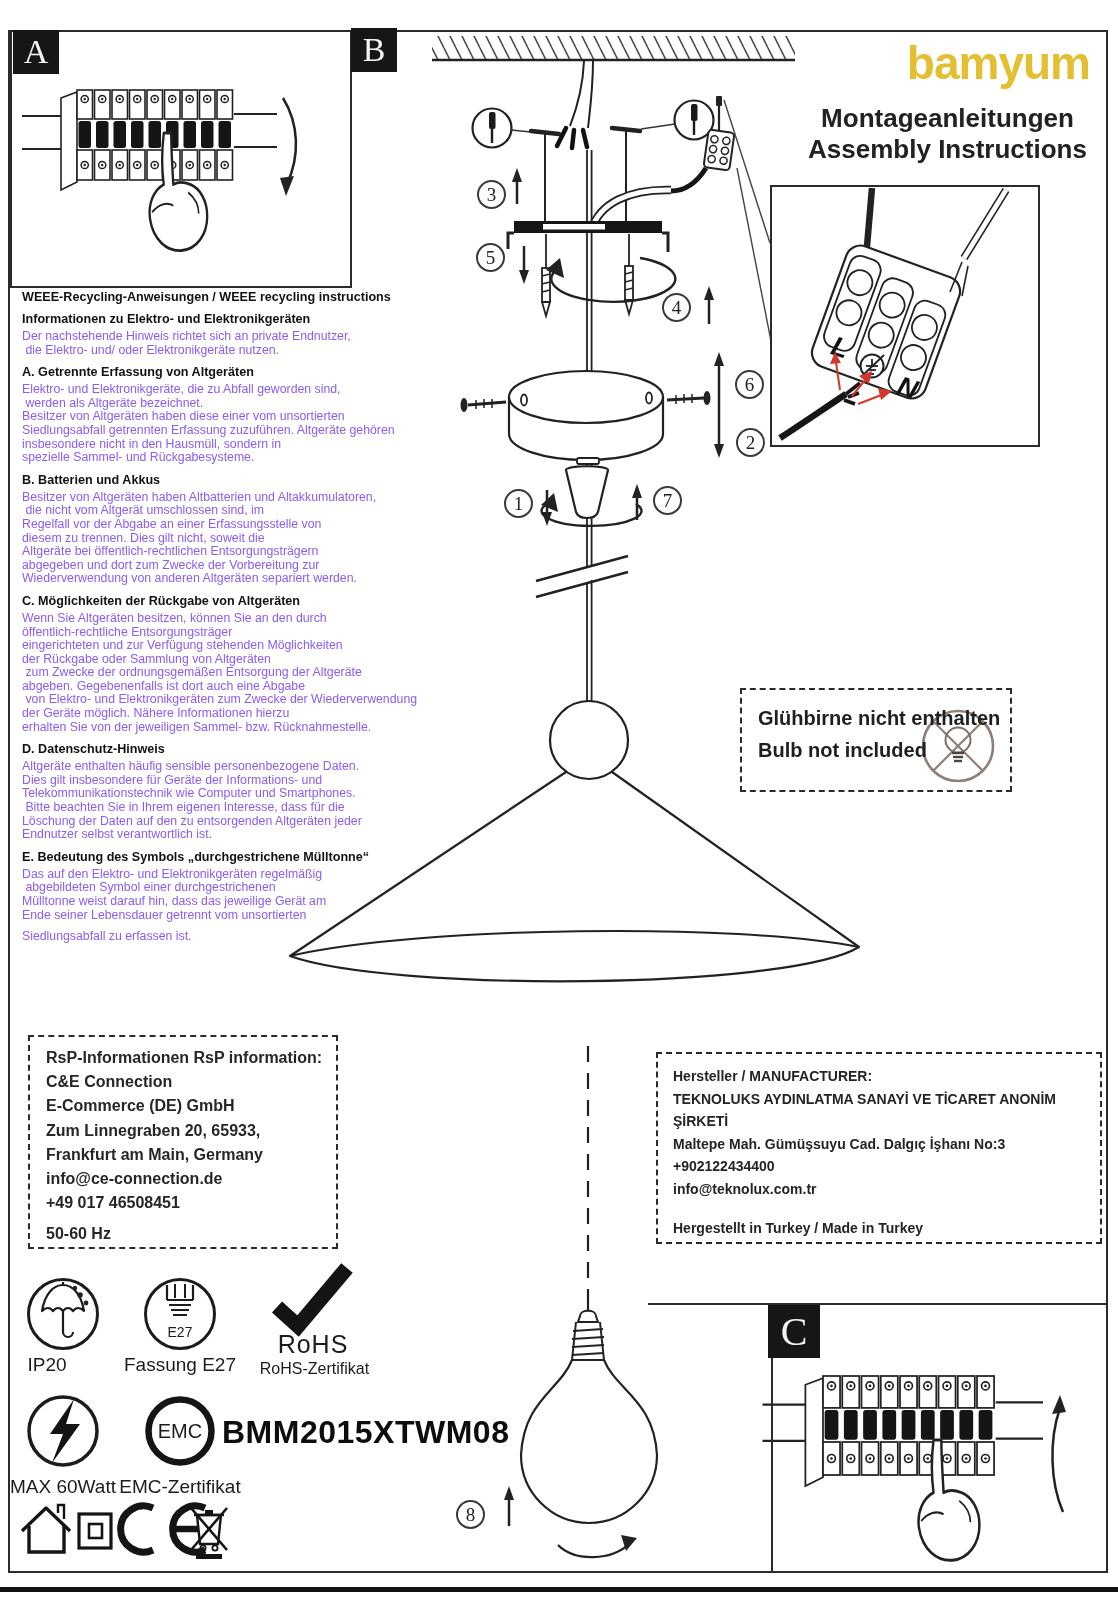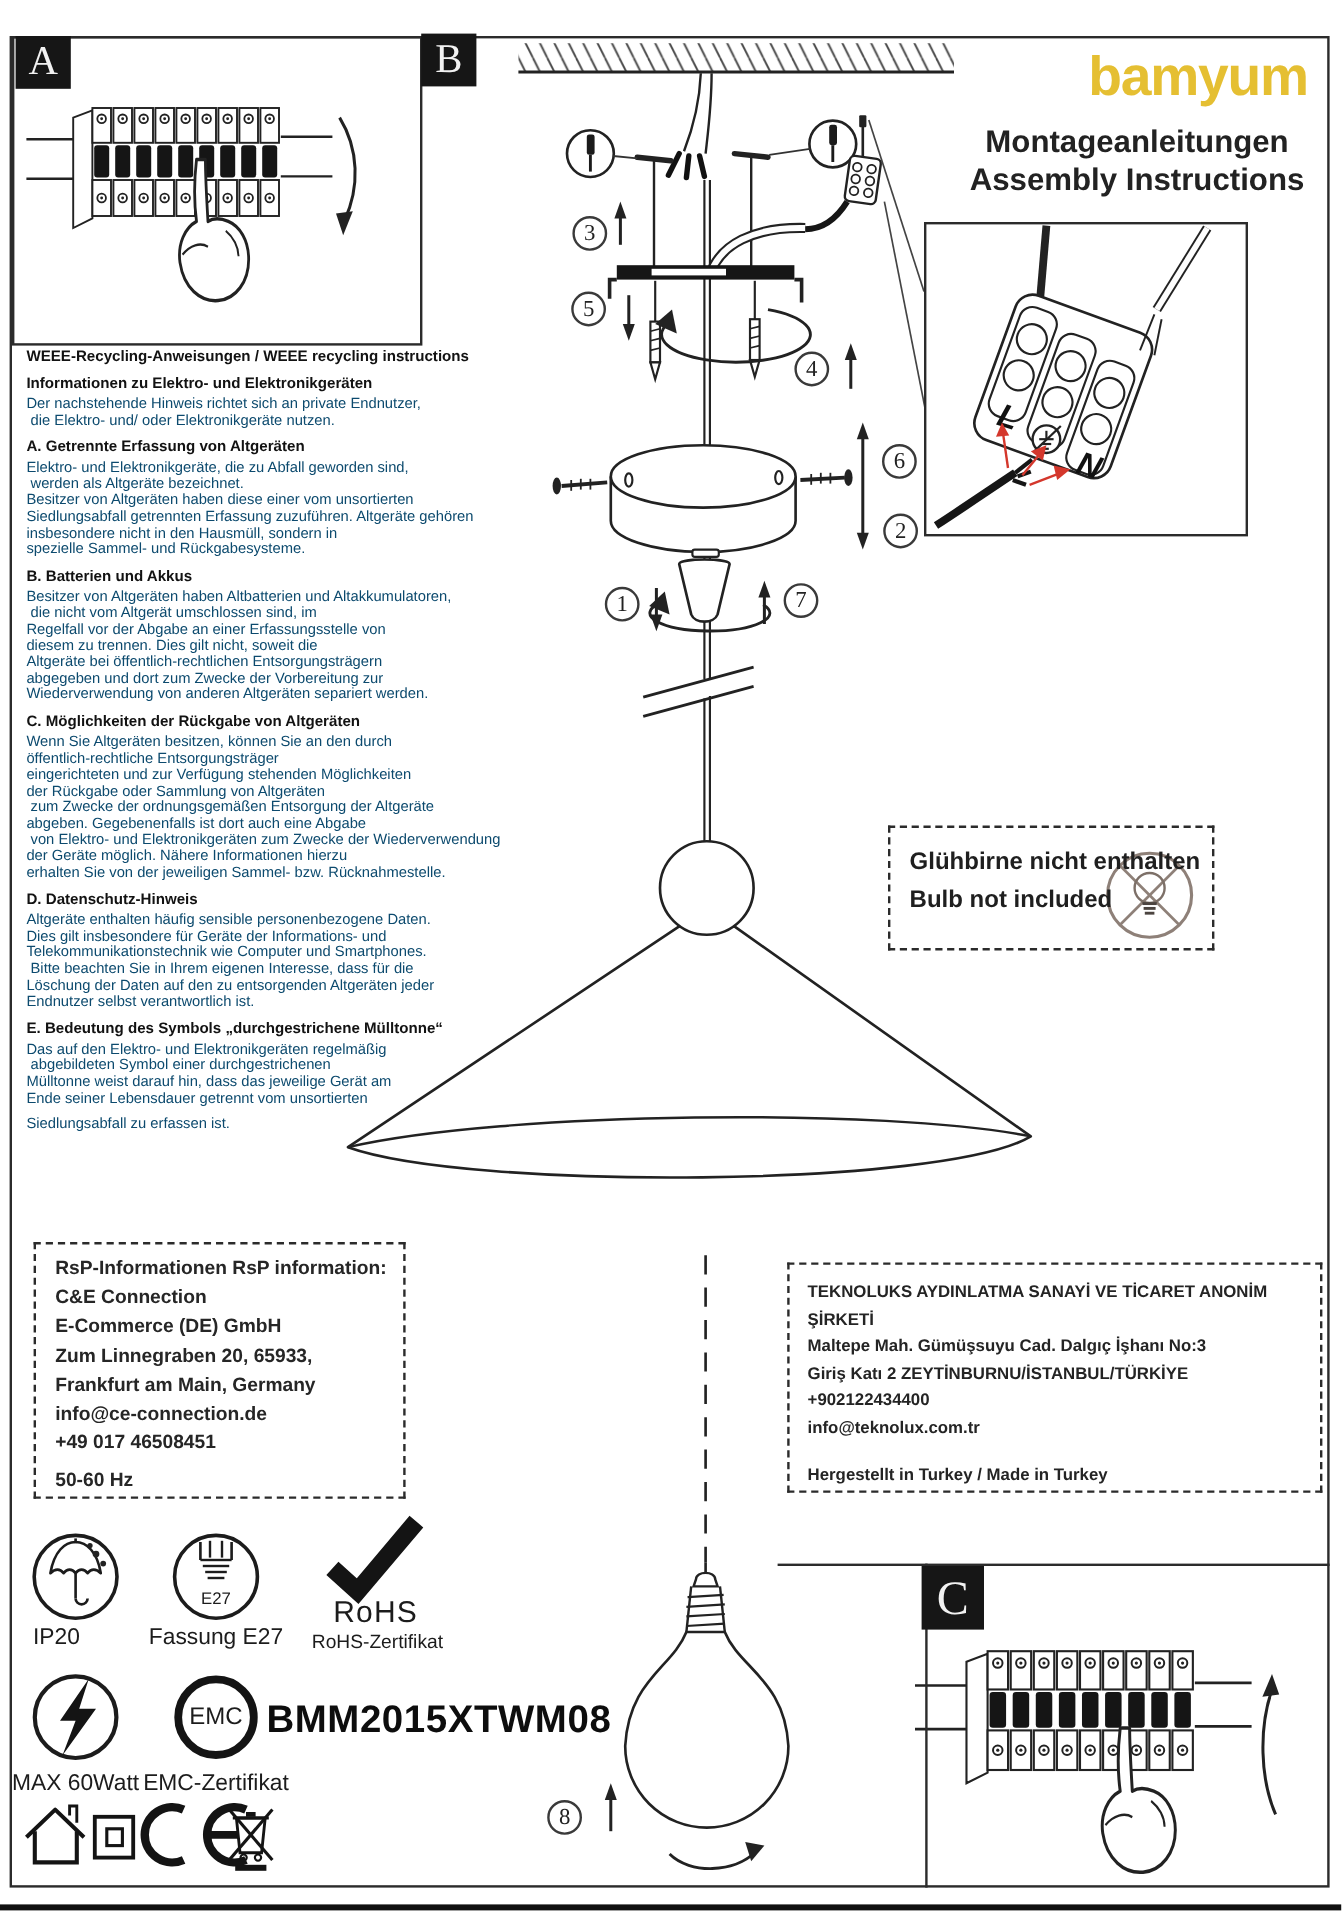--- a/index.html
+++ b/index.html
@@ -13,21 +13,21 @@
              display:flex;align-items:center;justify-content:center;font-weight:400}
   .tag-ab{width:46px;height:44px;font-size:34px}
   .tag-c{width:52px;height:53px;font-size:40px}
   .brand{position:absolute;left:790px;top:36px;width:300px;text-align:right;
          font-size:46px;font-weight:bold;letter-spacing:-1px;color:var(--brand-yellow,#e5bf32)}
   .titles{position:absolute;left:800px;top:103px;width:295px;text-align:center;
           font-size:26px;font-weight:bold;color:#222;line-height:31px}
   .weee{position:absolute;left:22px;top:288px;width:452px}
   .w-head,.w-h{font-size:12.6px;font-weight:bold;color:#121212;margin:8px 0 4px}
   .w-head{margin-top:2px}
-  .w-p{font-size:12.3px;color:#0c4a6e;line-height:13.6px;white-space:pre-wrap}
+  .w-p{font-size:12.3px;color:#8b5cf6;line-height:13.6px;white-space:pre-wrap}
   .step{position:absolute;width:29px;height:29px;border:2px solid #3a3a3a;border-radius:50%;
         display:flex;align-items:center;justify-content:center;background:transparent;
         font-family:"Liberation Serif",serif;font-size:19px;color:#222}
   .bulb-note{position:absolute;left:740px;top:688px;width:272px;height:104px;border:2px dashed #2b2b2b;
              padding:12px 0 0 16px;font-size:20px;font-weight:bold;color:#1f1f1f;line-height:32px}
   .rsp{position:absolute;left:28px;top:1035px;width:310px;height:214px;border:2px dashed #2b2b2b;
        padding:9px 0 0 16px;font-size:16px;font-weight:bold;color:#262626;line-height:24.2px}
   .rsp .freq{margin-top:7px}
   .mfr{position:absolute;left:656px;top:1052px;width:446px;height:192px;border:2px dashed #2b2b2b;
        padding:11px 0 0 15px;font-size:14px;font-weight:bold;color:#242424;line-height:22.5px}
@@ -453,23 +453,23 @@
     <div>C&amp;E Connection</div>
     <div>E-Commerce (DE) GmbH</div>
     <div>Zum Linnegraben 20, 65933,</div>
     <div>Frankfurt am Main, Germany</div>
     <div>info@ce-connection.de</div>
     <div>+49 017 46508451</div>
     <div class="freq">50-60 Hz</div>
   </div>
 
   <div class="mfr">
+    <div>Hersteller / MANUFACTURER:</div>
     <div>TEKNOLUKS AYDINLATMA SANAYİ VE TİCARET ANONİM ŞİRKETİ</div>
     <div>Maltepe Mah. Gümüşsuyu Cad. Dalgıç İşhanı No:3</div>
-    <div>Giriş Katı 2 ZEYTİNBURNU/İSTANBUL/TÜRKİYE</div>
     <div>+902122434400</div>
     <div>info@teknolux.com.tr</div>
     <div class="made">Hergestellt in Turkey / Made in Turkey</div>
   </div>
 
   <div class="iclabel" style="left:7px;top:1354px;width:80px;font-size:19px">IP20</div>
   <div class="iclabel" style="left:155px;top:1324px;width:50px;font-size:14px">E27</div>
   <div class="iclabel" style="left:120px;top:1354px;width:120px;font-size:19px">Fassung E27</div>
   <div class="iclabel" style="left:268px;top:1330px;width:90px;font-size:25px;letter-spacing:1px">RoHS</div>
   <div class="iclabel" style="left:242px;top:1360px;width:145px;font-size:16px">RoHS-Zertifikat</div>

